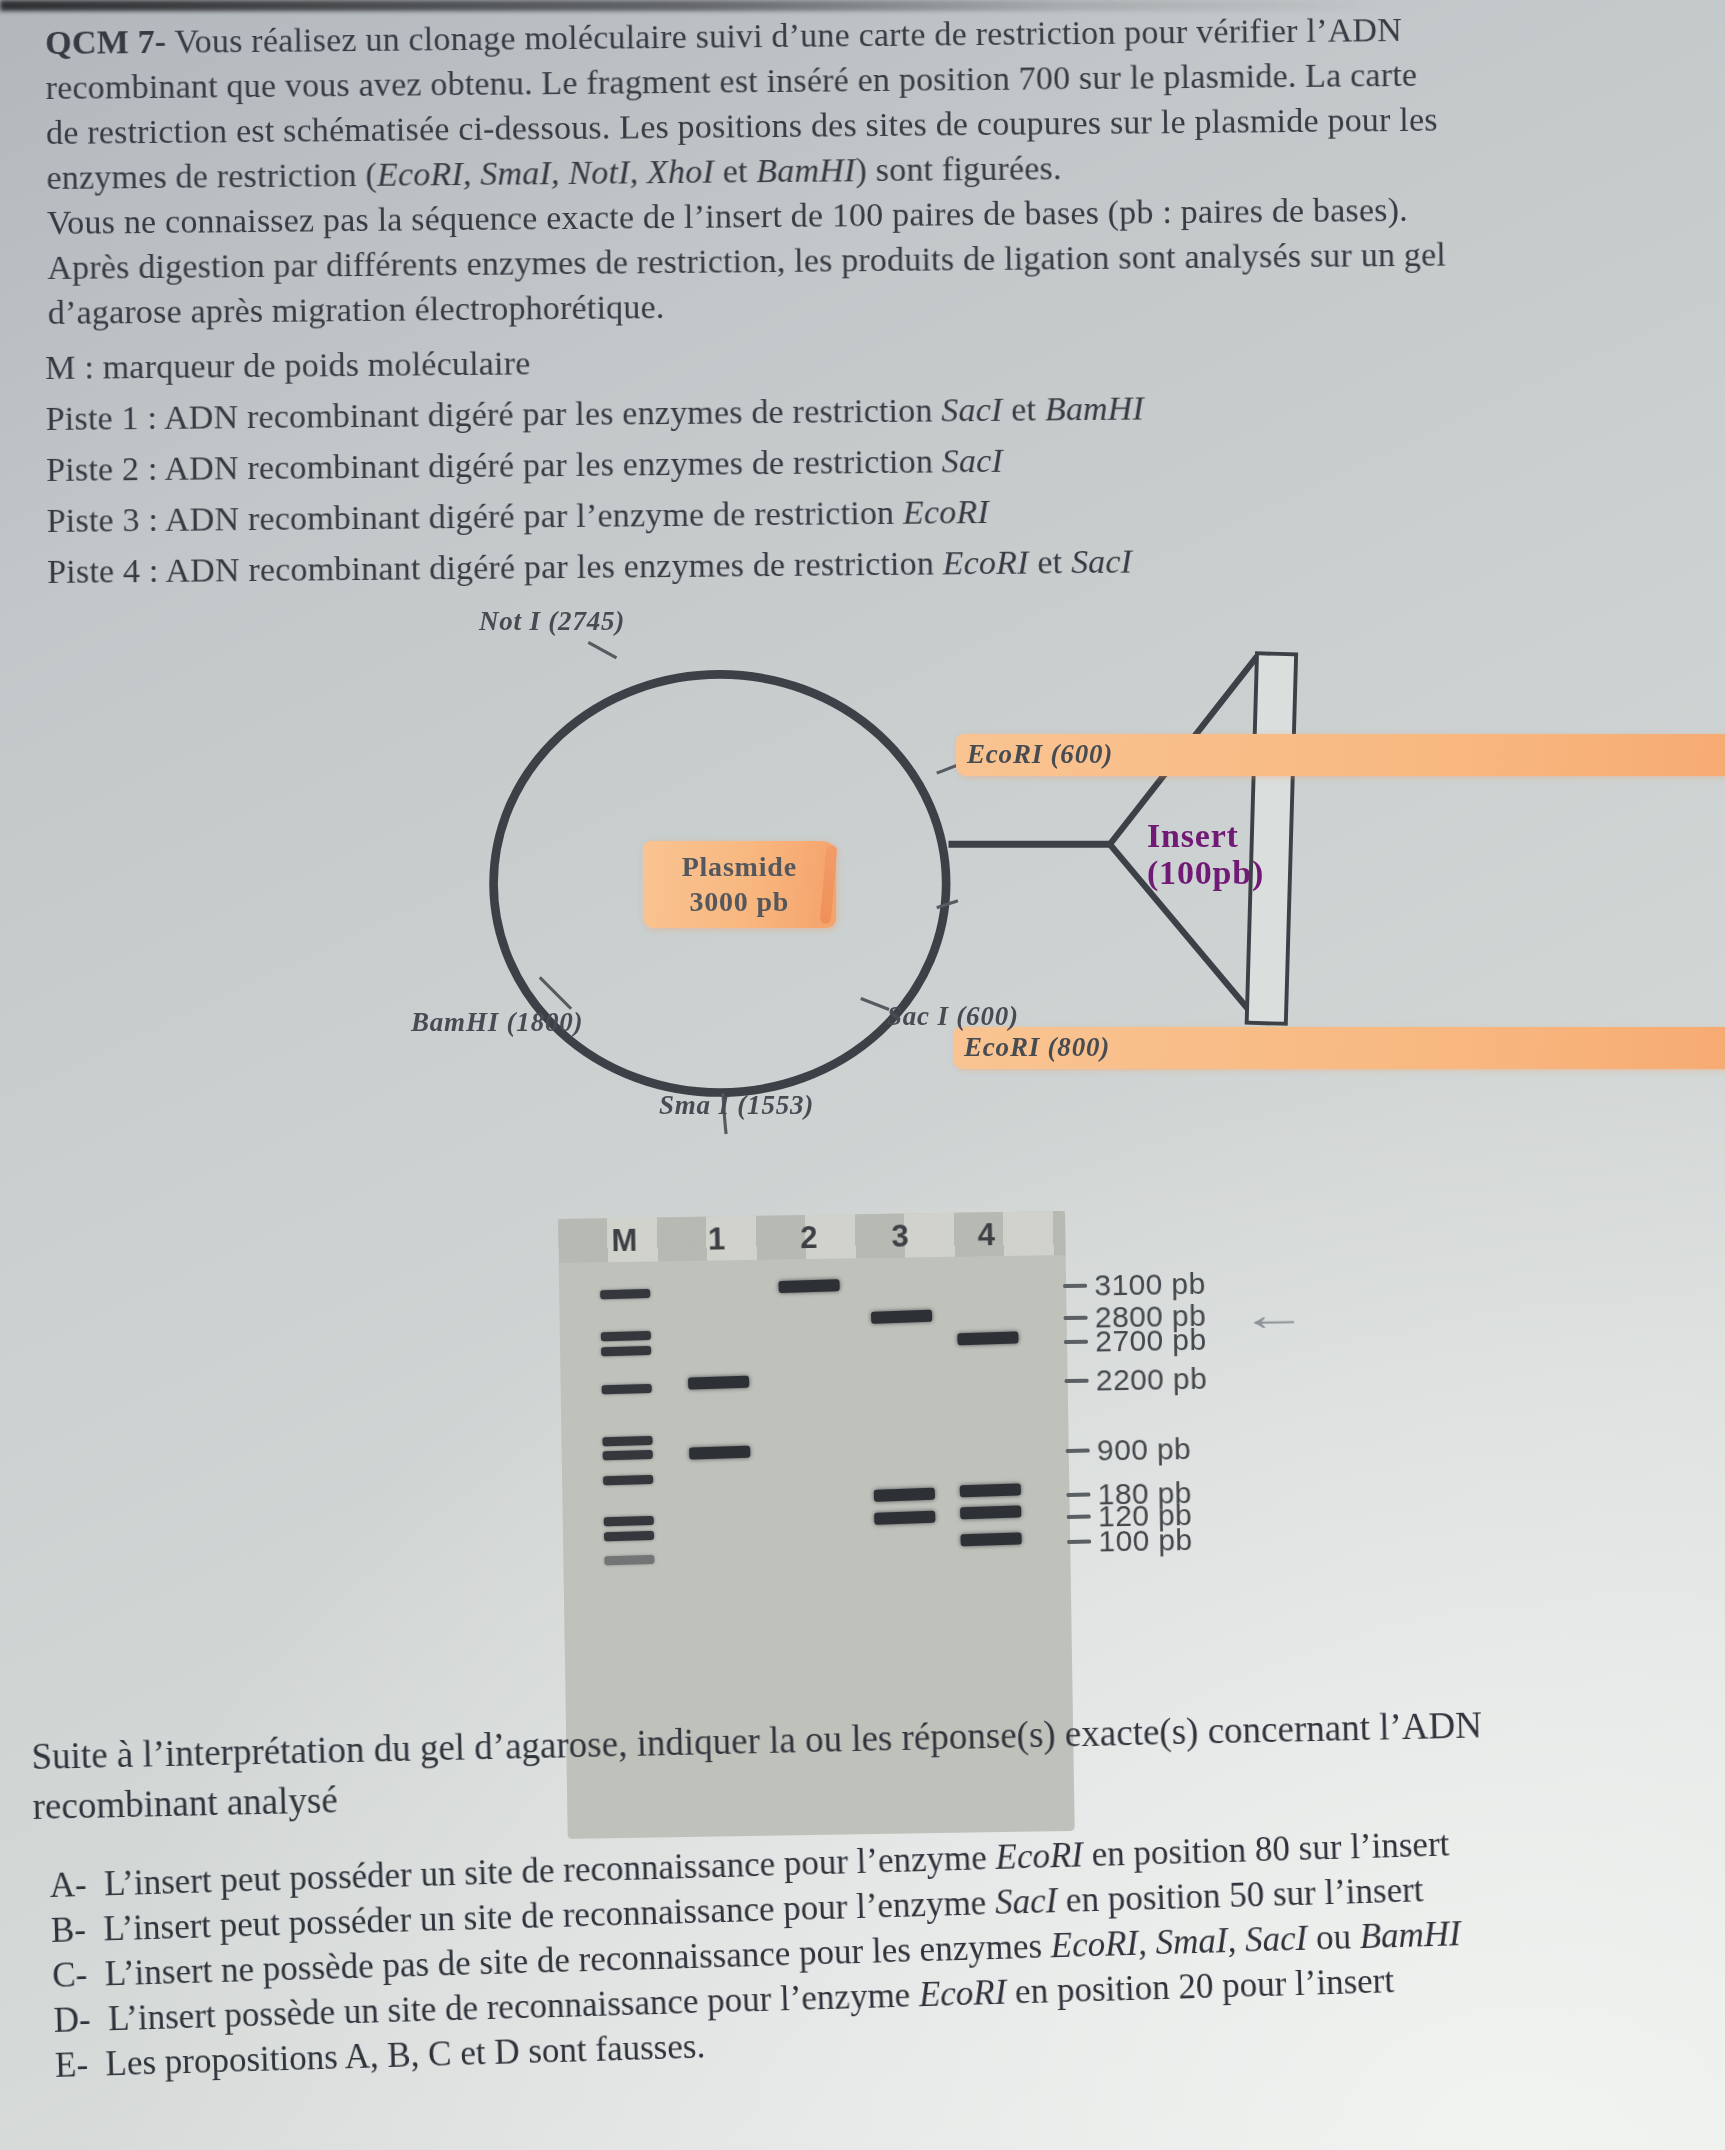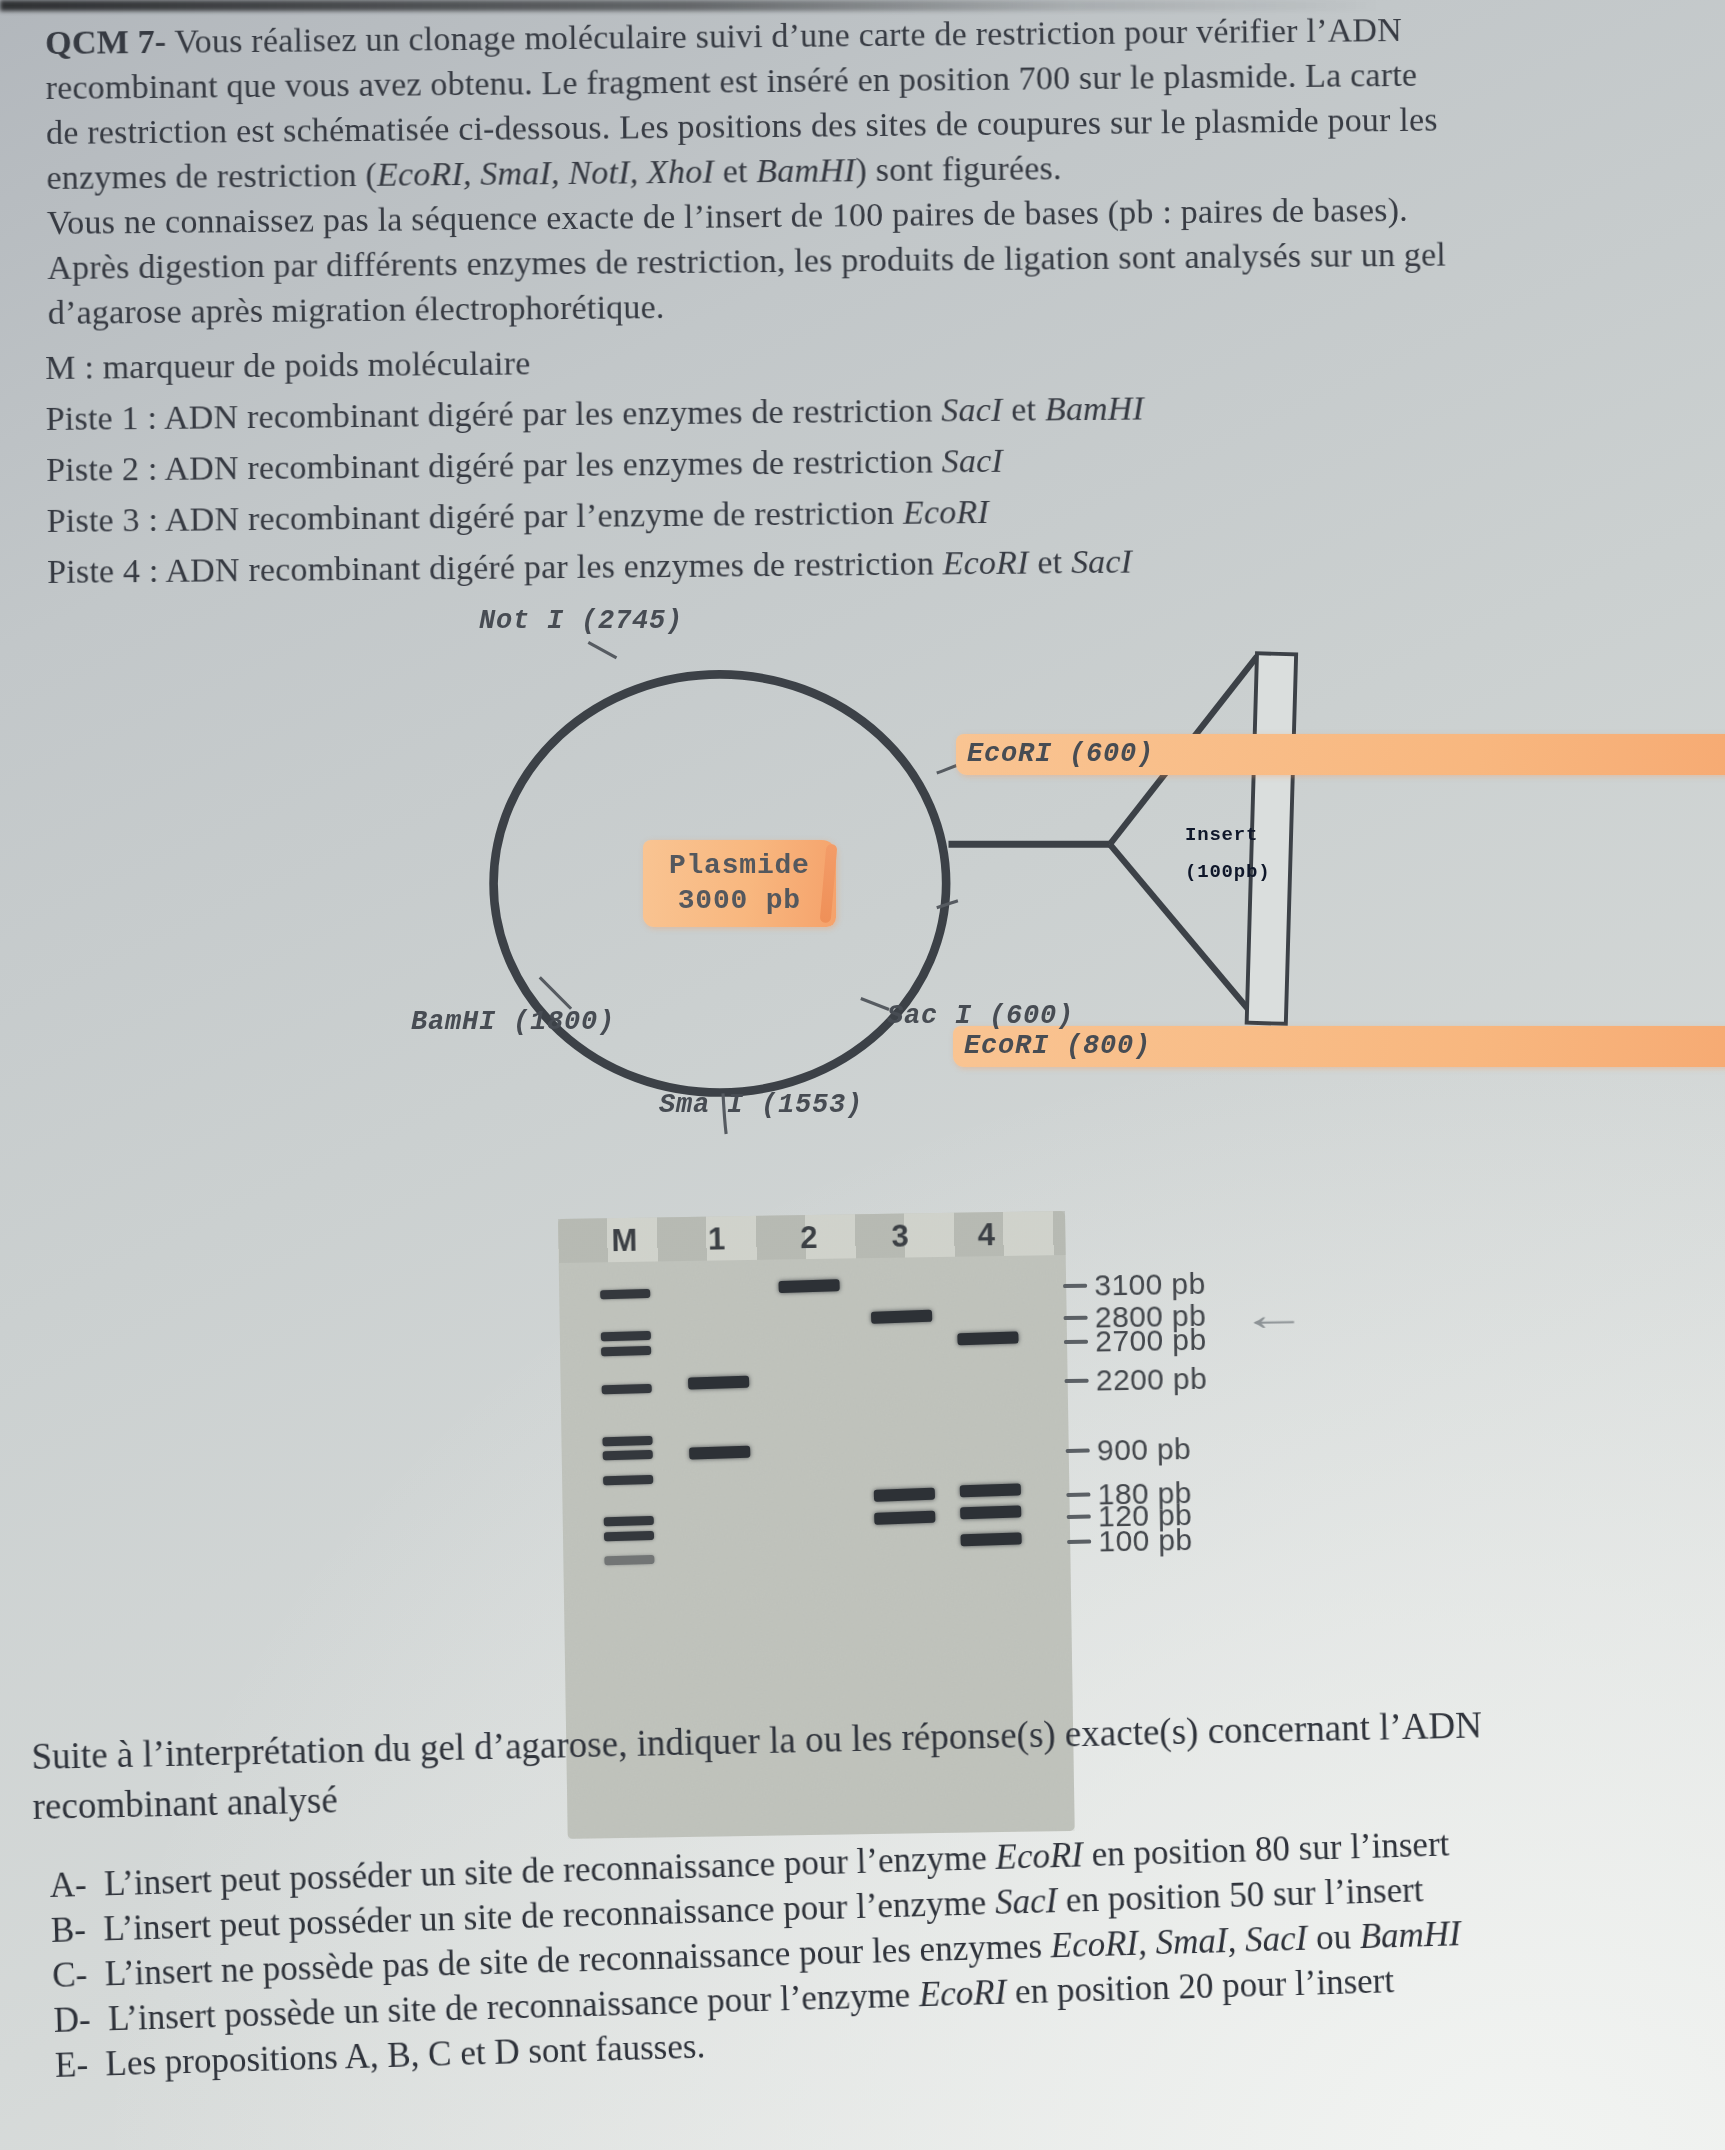--- a/index.html
+++ b/index.html
@@ -35,39 +35,39 @@
   #question{left:31px;top:1732px;width:1691px;transform:rotate(-1.25deg);transform-origin:0 0;}
   #question .tline{font-size:37px;line-height:50px;color:#30343c;}
 
   #options{left:49px;top:1863px;width:1691px;transform:rotate(-1.7deg);transform-origin:0 0;}
   #options .tline{font-size:35px;line-height:45px;color:#2e323a;}
 
   
   #diagram{position:absolute;left:391px;top:592px;width:949px;height:572px;}
   #diagram svg{position:absolute;left:0;top:0;}
   .dlabel{
-    position:absolute;font-family:Liberation Mono, monospace;
+    position:absolute;font-family:Liberation Serif, serif;
     font-style:italic;font-weight:700;font-size:27px;color:#474c53;
     letter-spacing:0.8px;filter:blur(0.2px);white-space:nowrap;
   }
   .hl{
     position:relative;font-style:italic;
     padding:4.7px 20.4px 6.3px 11px;border-radius:7.8px 14px 9.4px 11px;
     background:linear-gradient(97deg,#f9c492 0%,#f8b77f 55%,#f5a26b 100%);
     box-shadow:1.6px 1.6px 5.5px rgba(243,158,98,.35);
   }
   .hl::after{
     content:"";position:absolute;right:1.6px;top:3.9px;bottom:3.9px;width:11px;
     background:linear-gradient(180deg,#f39c68,#ef9058);
     border-radius:6.3px;transform:rotate(5deg);
   }
   #lbl-plasmide{left:252px;top:197px;width:177px;text-align:center;font-style:normal;
     font-size:28px;line-height:35px;color:#54585e;}
   #lbl-plasmide.hl{padding:7.8px 7.8px 9.4px 7.8px;margin-top:10px;}
-  #lbl-insert{left:794px;top:225px;font-style:normal;font-size:19px;line-height:37px;color:#0f172a;}
+  #lbl-insert{left:756px;top:225px;font-style:normal;font-size:34px;line-height:37px;color:#701a75;}
   #lbl-not1{left:88px;top:14px;}
   #lbl-ecori600{left:565px;top:142px;}
   #lbl-ecori800{left:562px;top:296px;}
   #lbl-bamhi{left:20px;top:415px;}
   #lbl-saci{left:496px;top:409px;}
   #lbl-smai{left:268px;top:498px;}
 
   
   #gel{
     position:absolute;left:558px;top:1215px;width:507px;height:620px;

